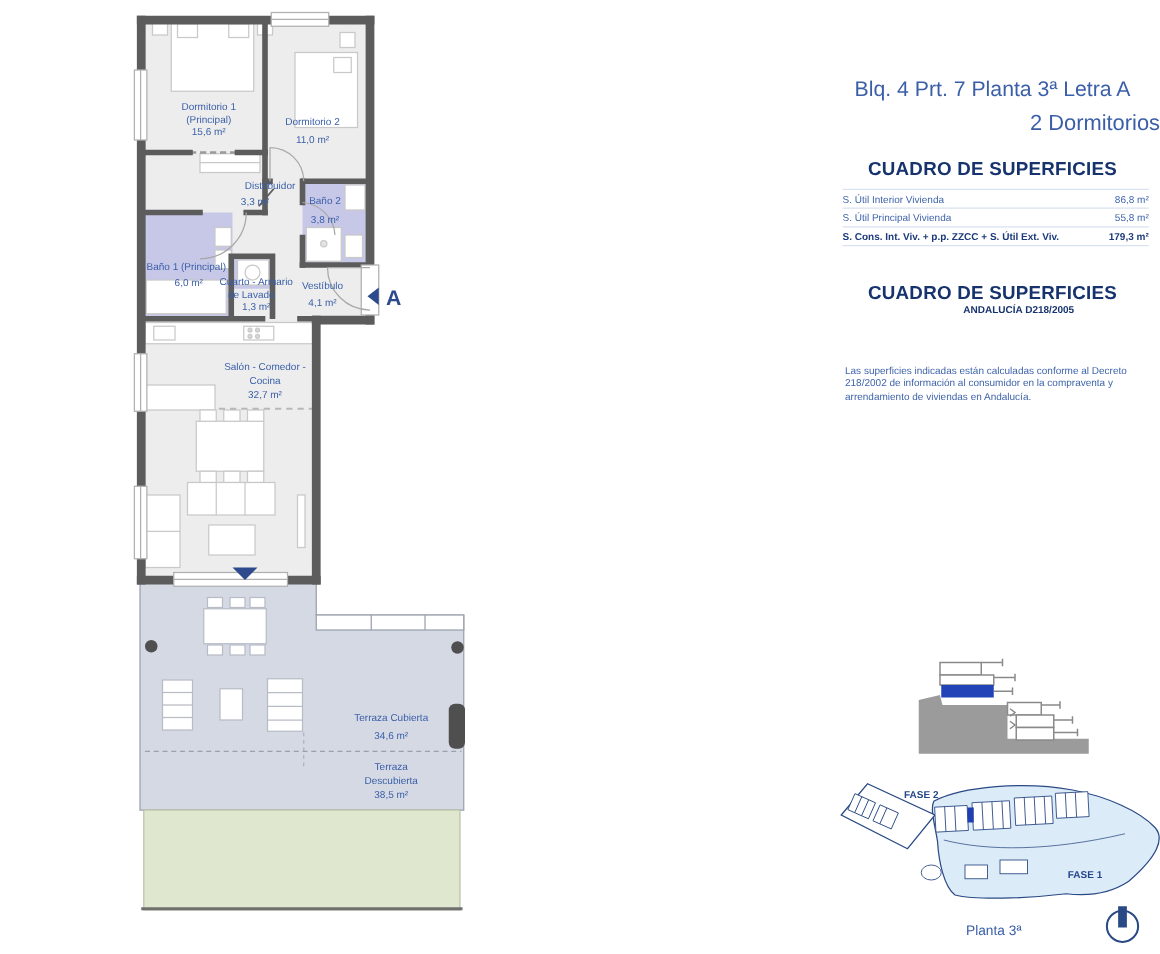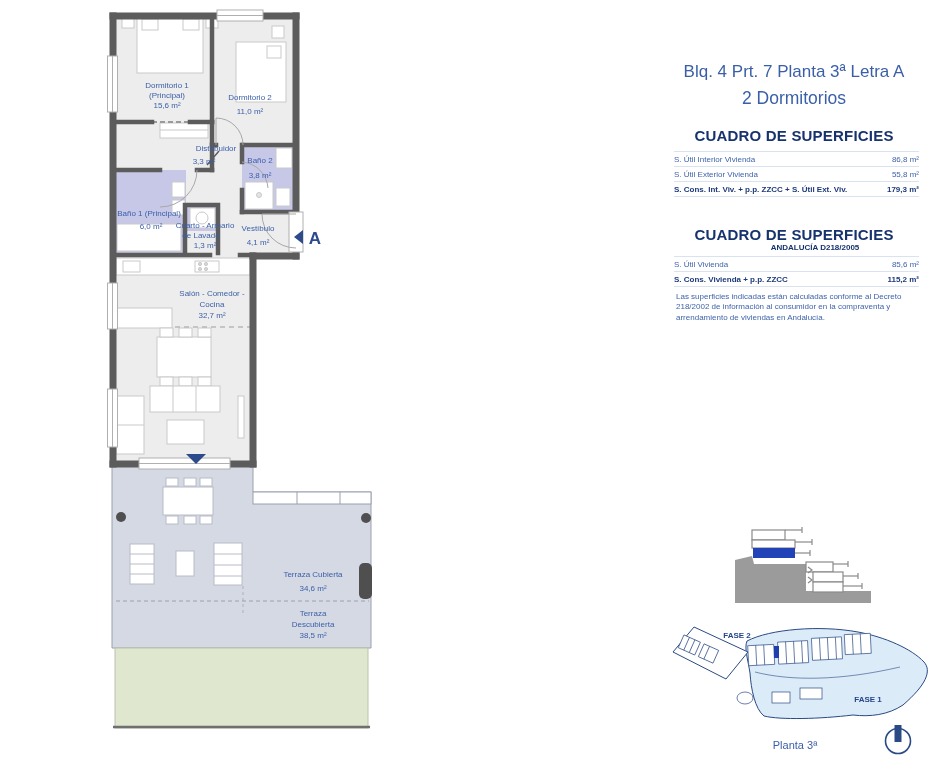--- a/index.html
+++ b/index.html
@@ -1,20 +1,20 @@
 <!DOCTYPE html>
 <html><head>
 <meta charset="utf-8">
 <style>
   html,body{margin:0;padding:0;background:#ffffff;}
   .page{position:relative;width:928px;height:763px;background:#ffffff;overflow:hidden;
         font-family:"Liberation Sans",sans-serif;}
   .abs{position:absolute;}
   .title{left:660px;top:62px;width:268px;text-align:center;font-size:17px;color:#3a5fa8;}
-  .subtitle{left:660px;top:88px;width:268px;text-align:center;font-size:17.5px;color:#3a5fa8;}
+  .subtitle{left:660px;top:88px;width:268px;text-align:right;font-size:17.5px;color:#3a5fa8;}
   .tbl-heading{left:660px;top:127px;width:268px;text-align:center;font-size:15px;font-weight:bold;color:#17336e;letter-spacing:.2px;}
   .tbl{left:674px;top:151px;width:245px;}
   .tbl2{left:674px;top:256px;width:245px;}
   .srow{display:flex;justify-content:space-between;align-items:center;height:14px;
         font-size:8px;color:#3f64aa;border-bottom:1px solid #d9e2ef;white-space:nowrap;}
   .srow:first-child{border-top:1px solid #d9e2ef;gap:44px;}
   .srow.bold{font-weight:bold;color:#1d3a7a;}
   .srow .val{margin-left:6px;}
   .tbl-heading2{left:660px;top:226px;width:268px;text-align:center;font-size:15px;font-weight:bold;color:#17336e;letter-spacing:.2px;}
   .tbl-subheading{left:681px;top:243px;width:268px;text-align:center;font-size:8px;font-weight:bold;color:#17336e;}
@@ -219,41 +219,31 @@
   <div class="abs title">Blq. 4 Prt. 7 Planta 3ª Letra A</div>
   <div class="abs subtitle">2 Dormitorios</div>
 
   <div class="abs tbl-heading">CUADRO DE SUPERFICIES</div>
   <div class="abs tbl">
     <div class="srow">
       <span>S. Útil Interior Vivienda</span>
       <span class="val">86,8 m²</span>
     </div>
     <div class="srow">
-      <span>S. Útil Exterior Vivienda</span>
+      <span>S. Útil Principal Vivienda</span>
       <span class="val">55,8 m²</span>
     </div>
     <div class="srow bold">
       <span>S. Cons. Int. Viv. + p.p. ZZCC + S. Útil Ext. Viv.</span>
       <span class="val">179,3 m²</span>
     </div>
   </div>
 
   <div class="abs tbl-heading2">CUADRO DE SUPERFICIES</div>
   <div class="abs tbl-subheading">ANDALUCÍA D218/2005</div>
-  <div class="abs tbl2">
-    <div class="srow">
-      <span>S. Útil Vivienda</span>
-      <span class="val">85,6 m²</span>
-    </div>
-    <div class="srow bold">
-      <span>S. Cons. Vivienda + p.p. ZZCC</span>
-      <span class="val">115,2 m²</span>
-    </div>
-  </div>
   <div class="abs note">Las superficies indicadas están calculadas conforme al Decreto 218/2002 de información al consumidor en la compraventa y arrendamiento de viviendas en Andalucía.</div>
 
   <svg class="abs" style="left:720px;top:520px" width="160" height="95" viewBox="0 0 160 95">
     <path d="M15,40 L32,36 L34,44 L86,44 L86,71 L151,71 L151,83 L15,83 Z" fill="#9b9b9b"></path>
     <g fill="#ffffff" stroke="#8a8a8a" stroke-width="1.2">
       <rect x="32" y="10" width="33" height="10"></rect>
       <rect x="32" y="20" width="43" height="8"></rect>
       <rect x="86" y="42" width="27" height="10"></rect>
       <rect x="93" y="52" width="30" height="10"></rect>
       <rect x="93" y="62" width="30" height="10"></rect>

